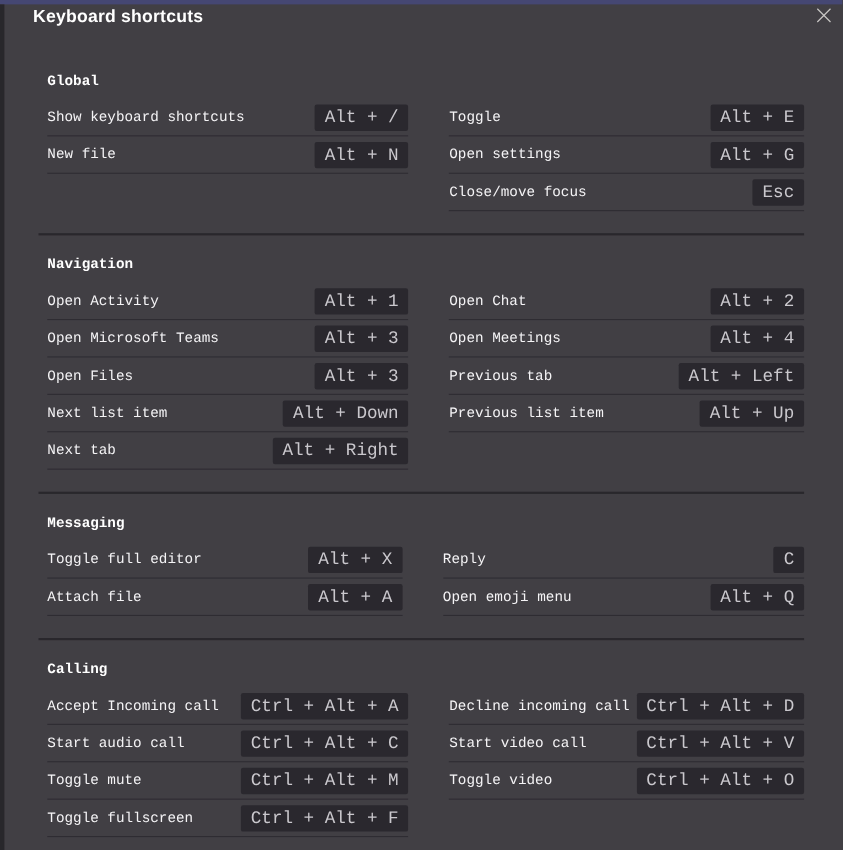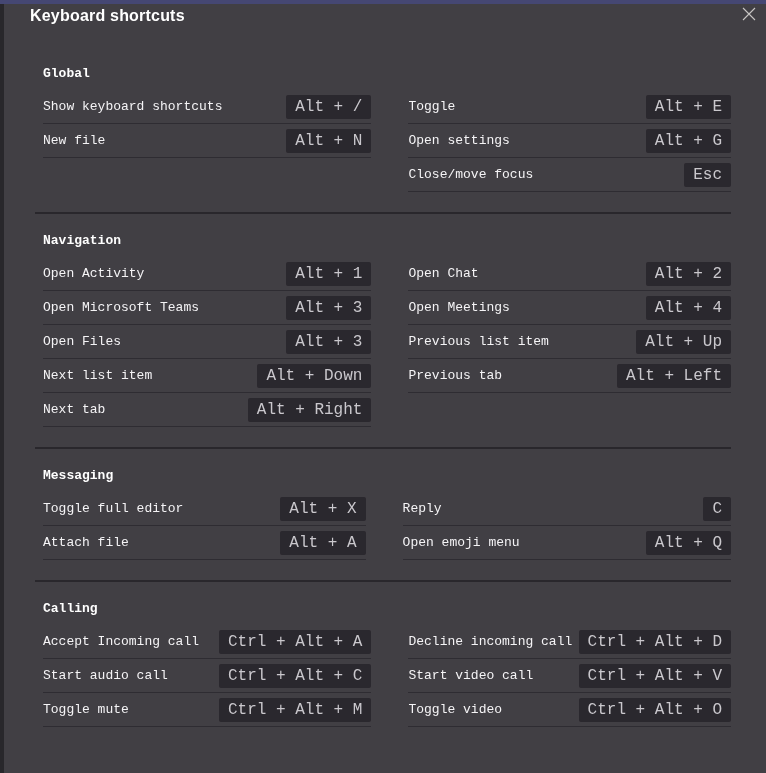--- a/index.html
+++ b/index.html
@@ -136,27 +136,27 @@
         <div class="col col-1">
           <div class="row">
             <span class="row-label">Open Chat</span>
             <span class="key-badge">Alt + 2</span>
           </div>
           <div class="row">
             <span class="row-label">Open Meetings</span>
             <span class="key-badge">Alt + 4</span>
           </div>
           <div class="row">
+            <span class="row-label">Previous tab</span>
+            <span class="key-badge">Alt + Left</span>
+          </div>
+          <div class="row">
             <span class="row-label">Previous list item</span>
             <span class="key-badge">Alt + Up</span>
           </div>
-          <div class="row">
-            <span class="row-label">Previous tab</span>
-            <span class="key-badge">Alt + Left</span>
-          </div>
         </div>
       </div>
     </div>
     <div class="separator"></div>
     <div class="section">
       <div class="section-title">Messaging</div>
       <div class="cols">
         <div class="col col-1">
           <div class="row">
             <span class="row-label">Toggle full editor</span>
@@ -189,20 +189,24 @@
             <span class="key-badge">Ctrl + Alt + A</span>
           </div>
           <div class="row">
             <span class="row-label">Start audio call</span>
             <span class="key-badge">Ctrl + Alt + C</span>
           </div>
           <div class="row">
             <span class="row-label">Toggle mute</span>
             <span class="key-badge">Ctrl + Alt + M</span>
           </div>
+          <div class="row">
+            <span class="row-label">Toggle fullscreen</span>
+            <span class="key-badge">Ctrl + Alt + F</span>
+          </div>
         </div>
         <div class="col col-1">
           <div class="row">
             <span class="row-label">Decline incoming call</span>
             <span class="key-badge">Ctrl + Alt + D</span>
           </div>
           <div class="row">
             <span class="row-label">Start video call</span>
             <span class="key-badge">Ctrl + Alt + V</span>
           </div>

